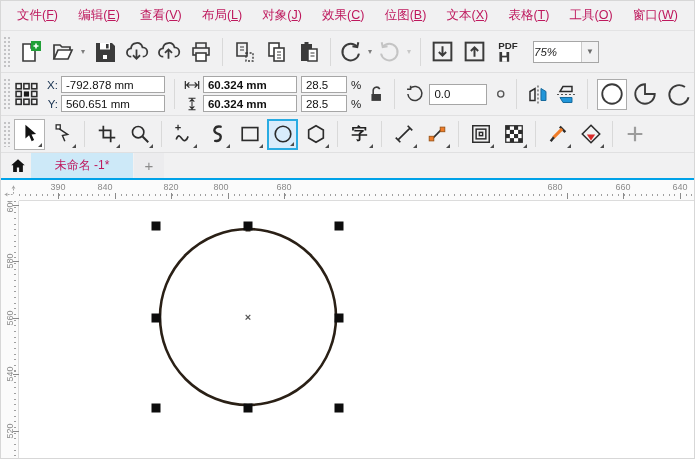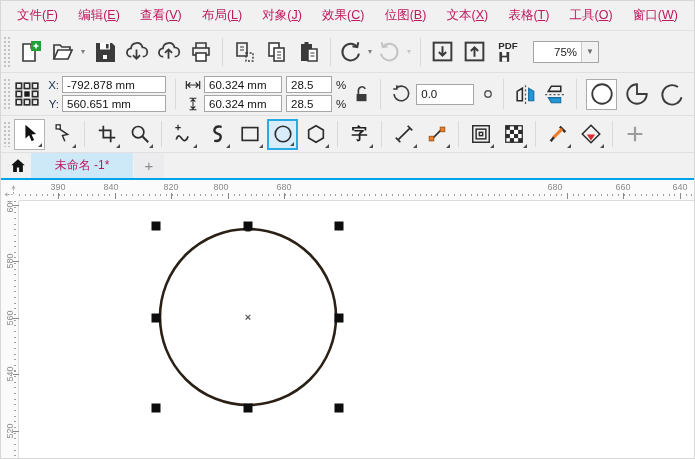--- a/index.html
+++ b/index.html
@@ -22,34 +22,34 @@
 
   
   #toolbar { height:42px; border-bottom:1px solid #e0e0e1; padding-left:13px; gap:1px; }
   .btn { width:31px; height:32px; display:flex; align-items:center; justify-content:center; position:relative; }
   .btn.narrow { width:27px; }
   .caret { font-size:8px; color:#7c7c7c; width:10px; text-align:center; }
   .caret.dis { color:#c7c7c7; }
   #toolbar .sep { height:28px; margin:0 5px; }
   .zoom-combo { margin-left:10px; width:66px; height:22px; background:#fff; border:1px solid #a6a6a6;
                 display:flex; align-items:center; font-size:11.5px; color:#1c1c1c; }
-  .zoom-combo .zc-text { flex:1; padding-left:20px; }
+  .zoom-combo .zc-text { flex:1; padding-left:0;font-style:italic; }
   .zoom-combo .zc-arrow { width:17px; align-self:stretch; border-left:1px solid #c9c9c9;
                 background:#f2f2f3; display:flex; align-items:center; justify-content:center;
                 font-size:8px; color:#6b6b6b; }
 
   
   #prop-bar { height:43px; border-bottom:1px solid #e0e0e1; padding-left:13px; gap:4px; }
   #prop-bar .sep { height:30px; margin:0 5px; }
   .stack2 { display:flex; flex-direction:column; gap:2px; justify-content:center; }
   .frow { display:flex; align-items:center; gap:3px; height:17px; }
   .flabel { font-size:11.5px; color:#16304f; width:15px; text-align:right; }
   .field { height:17px; border:1px solid #a6a6a6; background:#fff; font-family:"Liberation Sans","DejaVu Sans",sans-serif;
            font-size:11.5px; color:#111; padding:0 4px; }
-  .f-xy { width:104px; } .f-wh { width:78px; } .f-sc { width:46px; } .f-rot { width:58px; height:21px; }
+  .f-xy { width:104px; } .f-wh { width:94px;font-weight:bold; } .f-sc { width:46px; } .f-rot { width:58px; height:21px; }
   .unit { font-size:11.5px; color:#222; }
   .mode-btn { width:31px; height:31px; display:flex; align-items:center; justify-content:center; }
   .mode-btn.selected { background:#fff; border:1px solid #ababab; }
 
   
   #toolbox { height:37px; border-bottom:1px solid #e0e0e1; padding-left:13px; gap:2px; }
   #toolbox .sep { height:26px; margin:0 4px; }
   .tool { width:31px; height:31px; display:flex; align-items:center; justify-content:center; position:relative; }
   .tool.fly::after { content:''; position:absolute; right:2px; bottom:2px;
                      border-left:4px solid transparent; border-bottom:4px solid #4c4c4c; }
@@ -466,21 +466,21 @@
     </div>
     <div class="new-tab">
       <span>+</span>
     </div>
   </div>
 
   <div id="hruler">
       <div class="dots"></div>
       <span class="hrl" style="left: 57px;">390</span>
       <i class="htick" style="left: 57px;"></i>
-      <span class="hrl" style="left: 110px;">840</span>
+      <span class="hrl" style="left: 104px;">840</span>
       <i class="htick" style="left: 114px;"></i>
       <span class="hrl" style="left: 170px;">820</span>
       <i class="htick" style="left: 170px;"></i>
       <span class="hrl" style="left: 220px;">800</span>
       <i class="htick" style="left: 227px;"></i>
       <span class="hrl" style="left: 283px;">680</span>
       <i class="htick" style="left: 283px;"></i>
       <span class="hrl" style="left: 554px;">680</span>
       <i class="htick" style="left: 566px;"></i>
       <span class="hrl" style="left: 622px;">660</span>

